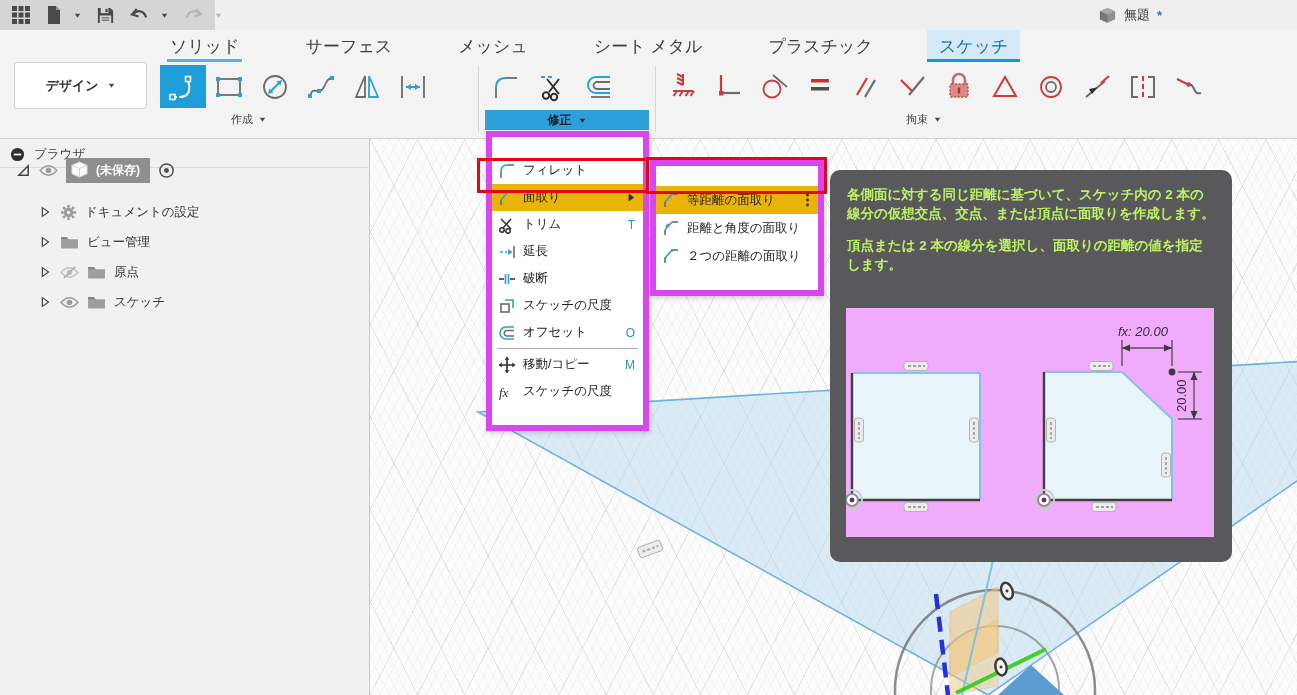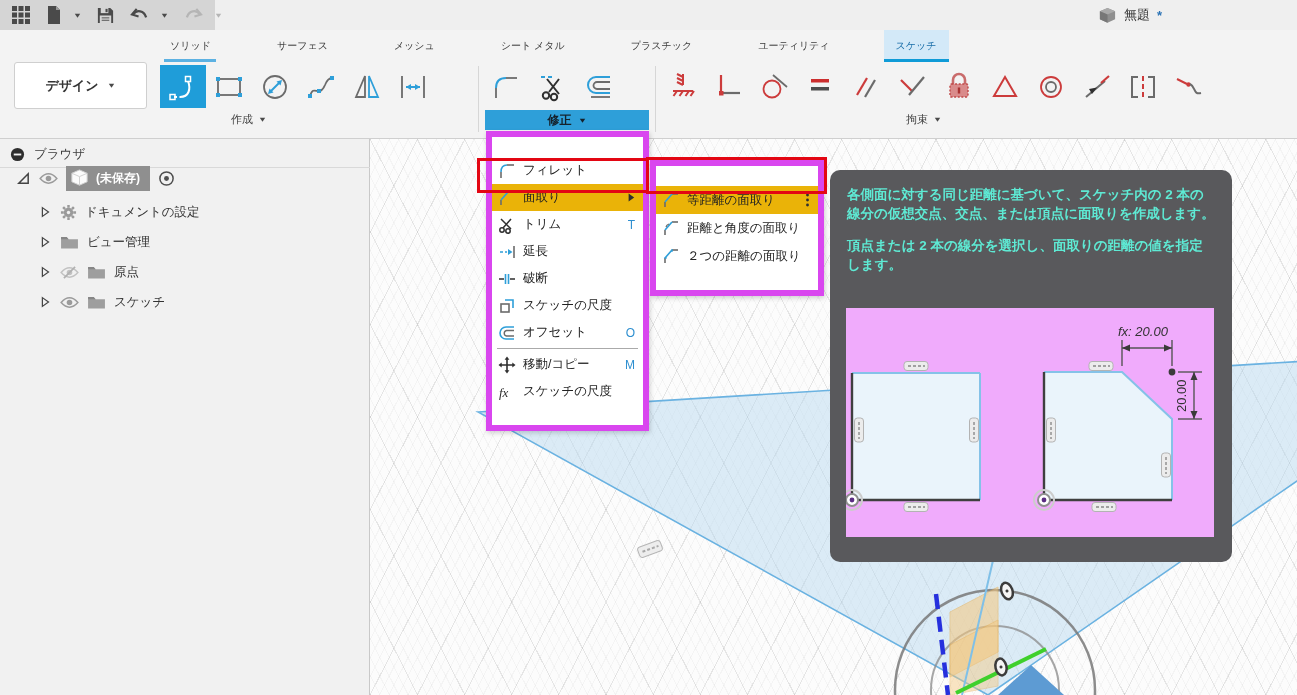--- a/index.html
+++ b/index.html
@@ -14,21 +14,21 @@
   #qat{left:0;top:0;width:215px;height:30px;background:#d5d5d5;display:flex;align-items:center;gap:4px;padding-left:8px;box-sizing:border-box;}
   .qbtn{display:flex;align-items:center;justify-content:center;height:26px;padding:0 3px;}
   .caret{color:#4a4a4a;display:inline-flex;}
   .caret.dis{color:#b5b5b5;}
   #doctab{left:1098px;top:0;height:30px;display:flex;align-items:center;gap:7px;}
   #doctab .title{font-size:13px;color:#333;}
   #doctab .star{font-size:13px;color:#2a72b5;font-weight:bold;}
 
   
   #tabrow{left:0;top:30px;width:1297px;height:32px;background:#f3f3f3;display:flex;align-items:stretch;padding-left:158px;gap:42px;box-sizing:border-box;}
-  .tab{position:relative;display:flex;align-items:center;padding:0 12px;font-size:10px;color:#3c3c3c;cursor:default;}
+  .tab{position:relative;display:flex;align-items:center;padding:0 12px;font-size:17px;color:#3c3c3c;cursor:default;}
   .tab.underlined::after{content:"";position:absolute;left:10%;right:10%;bottom:0;height:3px;background:#5cb1e2;}
   .tab.active{background:#d3e9f8;color:#186da8;}
   .tab.active::after{content:"";position:absolute;left:0;right:0;bottom:0;height:3px;background:#0f9bd7;}
 
   
   #toolbar{left:0;top:62px;width:1297px;height:77px;background:#f3f3f3;border-bottom:1px solid #cfcfcf;box-sizing:border-box;}
   #design-btn{left:14px;top:62px;width:133px;height:47px;background:#fff;border:1px solid #cfcfcf;border-radius:3px;
               display:flex;align-items:center;justify-content:center;gap:8px;font-size:13px;font-weight:bold;color:#333;box-sizing:border-box;}
   .tools{display:flex;}
   #create-tools{left:160px;top:65px;}
@@ -40,21 +40,21 @@
   .grouplabel{top:112px;font-size:11px;color:#3f3f3f;display:flex;align-items:center;gap:5px;}
   #modify-label{left:485px;top:110px;width:164px;height:20px;background:#2e9fd9;display:flex;align-items:center;justify-content:center;gap:6px;
                 font-size:12px;font-weight:bold;color:#15212b;}
   #modify-label .caret{color:#15212b;}
 
   
   #browser{left:0;top:139px;width:370px;height:556px;background:#f1f1f1;border-right:1px solid #c9c9c9;box-sizing:border-box;}
   #browser-header{left:10px;top:141px;height:26px;display:flex;align-items:center;gap:9px;font-size:12.5px;color:#3d3d3d;}
   #browser-divider{left:0;top:167px;width:370px;height:1px;background:#d9d9d9;}
   .brow{height:28px;display:flex;align-items:center;gap:8px;font-size:12.5px;color:#333;}
-  #root-row{left:16px;top:164px;}
+  #root-row{left:16px;top:156px;}
   #root-highlight{display:flex;align-items:center;gap:6px;background:#8f8f8f;padding:2px 10px 2px 3px;}
   #root-highlight .lbl{color:#fff;font-weight:bold;font-size:12px;}
   .brow .lbl{white-space:nowrap;}
 
   
   #canvas{left:370px;top:139px;width:927px;height:556px;background:
       repeating-linear-gradient(117deg, rgba(100,100,100,.10) 0 1px, transparent 1px 42px),
       repeating-linear-gradient(63deg,  rgba(100,100,100,.10) 0 1px, transparent 1px 42px),
       repeating-linear-gradient(117deg, rgba(100,100,100,.05) 0 1px, transparent 1px 8.4px),
       repeating-linear-gradient(63deg,  rgba(100,100,100,.05) 0 1px, transparent 1px 8.4px),
@@ -74,21 +74,21 @@
   .menu-sep{height:1px;background:#aaa;margin:2px 5px;}
   .mi-label{white-space:nowrap;}
 
   
   .redbox{border:3px solid #e30613;z-index:7;}
   #redbox1{left:477px;top:158px;width:172px;height:35px;box-sizing:border-box;}
   #redbox2{left:646px;top:157px;width:181px;height:37px;box-sizing:border-box;}
 
   
   #tooltip{left:830px;top:170px;width:402px;height:392px;background:#59595c;border-radius:10px;z-index:5;box-sizing:border-box;}
-  #tooltip .txt{position:absolute;left:17px;top:16px;width:368px;color:#5eead4;font-size:13.5px;font-weight:bold;line-height:1.4;}
+  #tooltip .txt{position:absolute;left:17px;top:16px;width:368px;color:#bef264;font-size:13.5px;font-weight:bold;line-height:1.4;}
   #tooltip .txt p{margin:0 0 13px 0;}
   #tooltip-img{position:absolute;left:16px;top:138px;width:368px;height:229px;background:#f0abfc;}
 </style>
 </head>
 <body>
 <div id="stage">
 
   <div class="abs" id="topstrip"></div>
   <div class="abs" id="qat">
     <span class="qbtn">
@@ -189,23 +189,20 @@
         <span>サーフェス</span>
       </div>
       <div class="tab">
         <span>メッシュ</span>
       </div>
       <div class="tab">
         <span>シート メタル</span>
       </div>
       <div class="tab">
         <span>プラスチック</span>
-      </div>
-      <div class="tab">
-        <span>ユーティリティ</span>
       </div>
       <div class="tab active">
         <span>スケッチ</span>
       </div>
     </nav>
 
   <div class="abs" id="toolbar"></div>
   <div class="abs" id="design-btn">
     <span>デザイン</span>
     <span class="icon caret">

